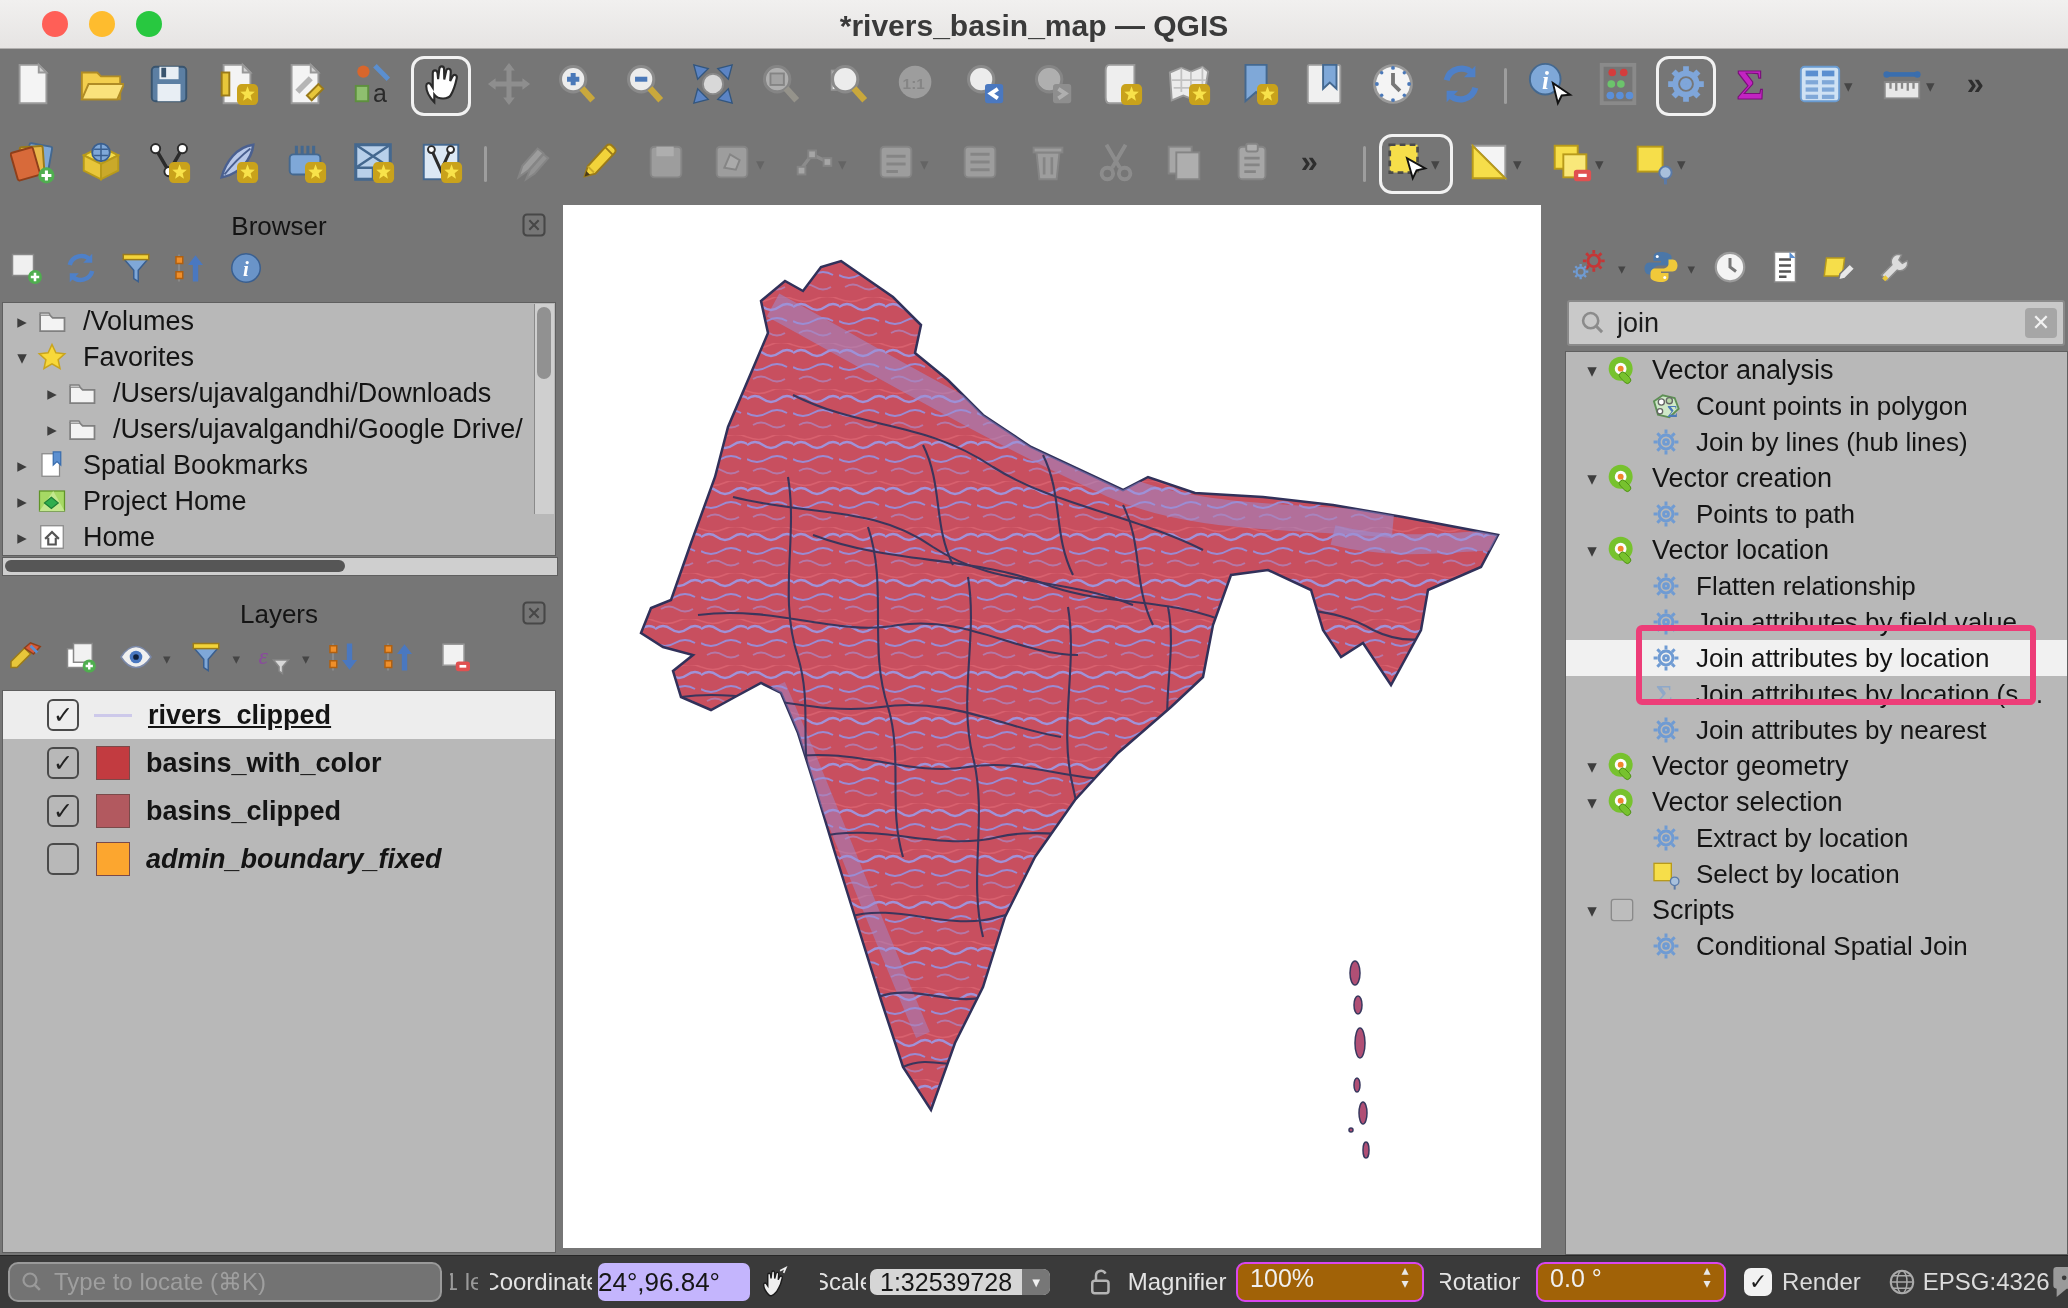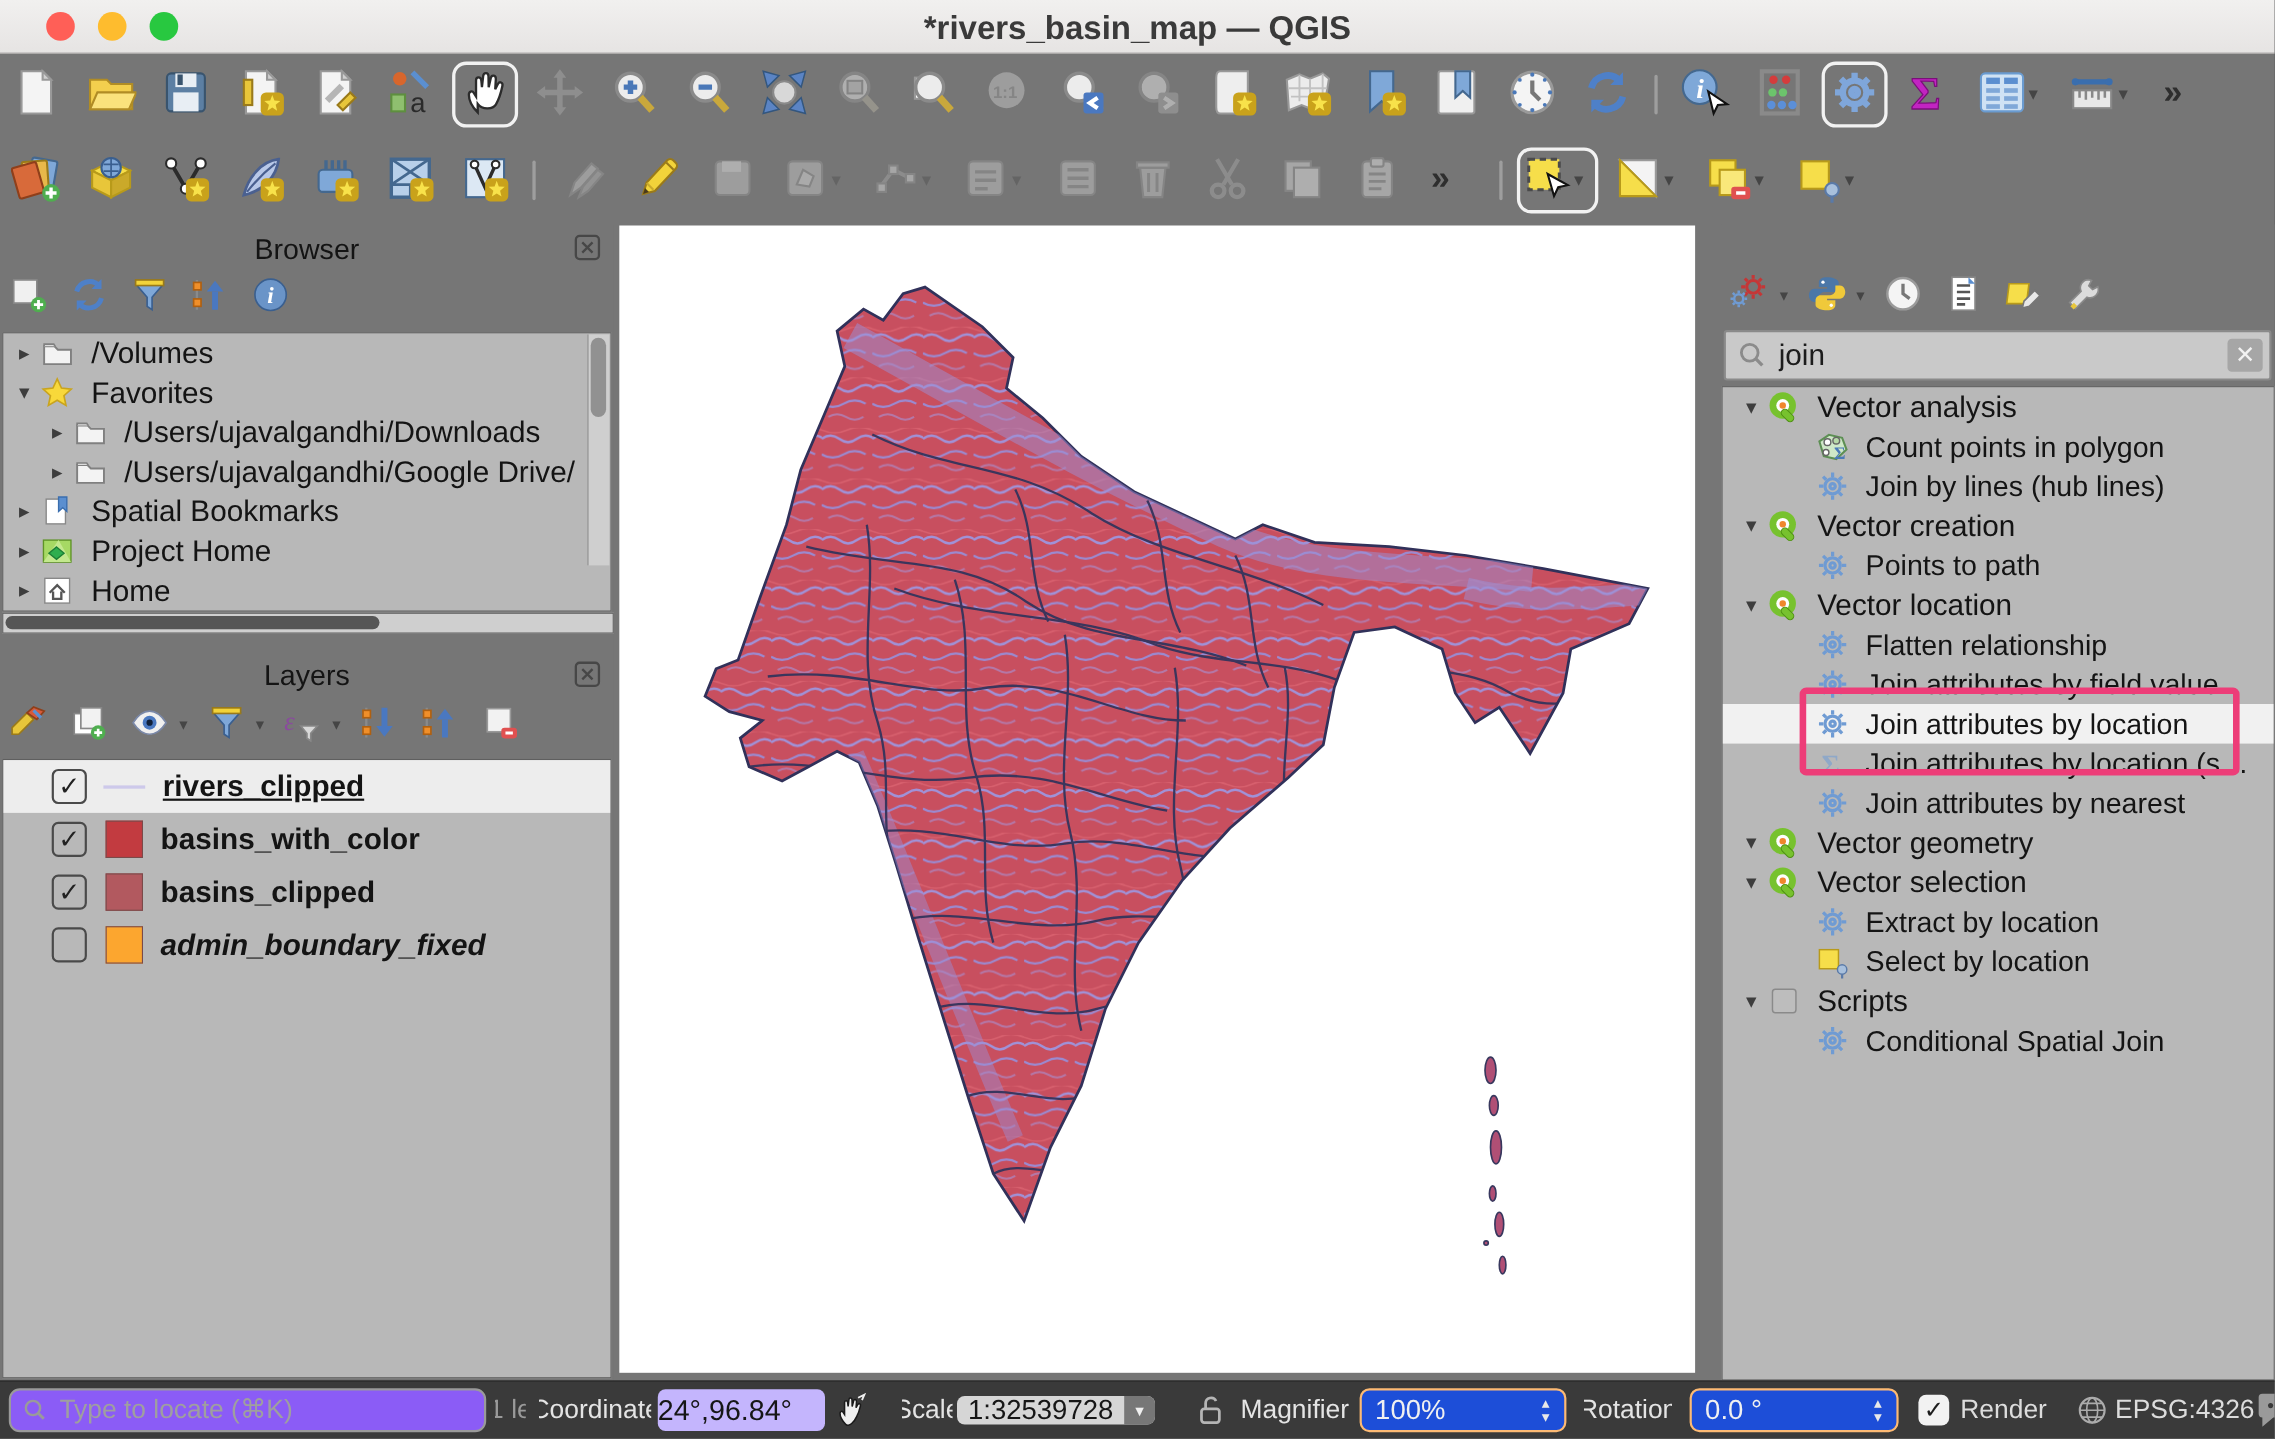--- a/index.html
+++ b/index.html
@@ -75,35 +75,35 @@
   .trow .ticon{width:34px;height:32px;margin-right:12px;flex:0 0 auto;}
   .trow .ticon svg{width:32px;height:32px;}
   .annotation{position:absolute;left:71px;top:421px;width:388px;height:68px;border:6px solid #ed3d78;
     border-radius:6px;z-index:6;pointer-events:none;}
   
   #canvas{position:absolute;left:563px;top:205px;width:978px;height:1043px;background:#ffffff;}
   
   .statusbar{position:absolute;left:0;top:1255px;width:2068px;height:53px;background:#3a3a3a;
     border-top:1px solid #272727;display:flex;align-items:center;color:#dcdcdc;font-size:24px;
     box-sizing:border-box;padding:0 8px;}
-  .locate{width:434px;height:40px;background:#8b5cf6;border:2px solid #9a9a9a;border-radius:10px;
+  .locate{width:434px;height:40px;background:#737373;border:2px solid #9a9a9a;border-radius:10px;
     box-sizing:border-box;display:flex;align-items:center;flex:0 0 auto;}
   .locate svg{width:24px;height:24px;margin:0 8px 0 10px;}
   .locate input{flex:1;background:transparent;border:none;outline:none;color:#e8e8e8;
     font-size:24px;font-family:inherit;}
   .locate input::placeholder{color:#9f9f9f;}
   .clip{display:inline-flex;overflow:hidden;justify-content:center;white-space:nowrap;flex:0 0 auto;color:#e4e4e4;}
   .sb-lightbox{height:38px;background:#c4b5fd;border-radius:7px;color:#161616;display:flex;
     align-items:center;justify-content:flex-start;font-size:26px;flex:0 0 auto;}
   .sb-combo{height:26px;background:#d6d6d6;border-radius:7px;display:flex;align-items:center;flex:0 0 auto;overflow:hidden;}
   .sb-combo .val{padding:0 10px;color:#161616;font-size:25px;}
   .sb-combo .ddseg{width:28px;height:38px;background:#777;display:flex;align-items:center;
     justify-content:center;color:#f0f0f0;font-size:13px;}
-  .sb-spin{height:40px;background:#1d4ed8;border:2px solid #fdba74;border-radius:9px;box-sizing:border-box;
-    display:flex;align-items:center;flex:0 0 auto;color:#f0f0f0;font-size:25px;}
+  .sb-spin{height:40px;background:#a16207;border:2px solid #d946ef;border-radius:9px;box-sizing:border-box;
+    display:flex;align-items:flex-start;flex:0 0 auto;color:#f0f0f0;font-size:25px;}
   .sb-spin .v{flex:1;padding-left:12px;}
   .sb-spin .spinner{width:26px;display:flex;flex-direction:column;align-items:center;line-height:13px;
     font-size:14px;color:#e8e8e8;margin-right:4px;}
   .sb-check{width:28px;height:28px;background:#f2f2f2;border-radius:7px;display:flex;align-items:center;
     justify-content:center;color:#1d1d1d;font-size:22px;font-weight:bold;flex:0 0 auto;}
   .sb-ic{display:flex;align-items:center;flex:0 0 auto;}
 </style>
 </head>
 <body>
 

